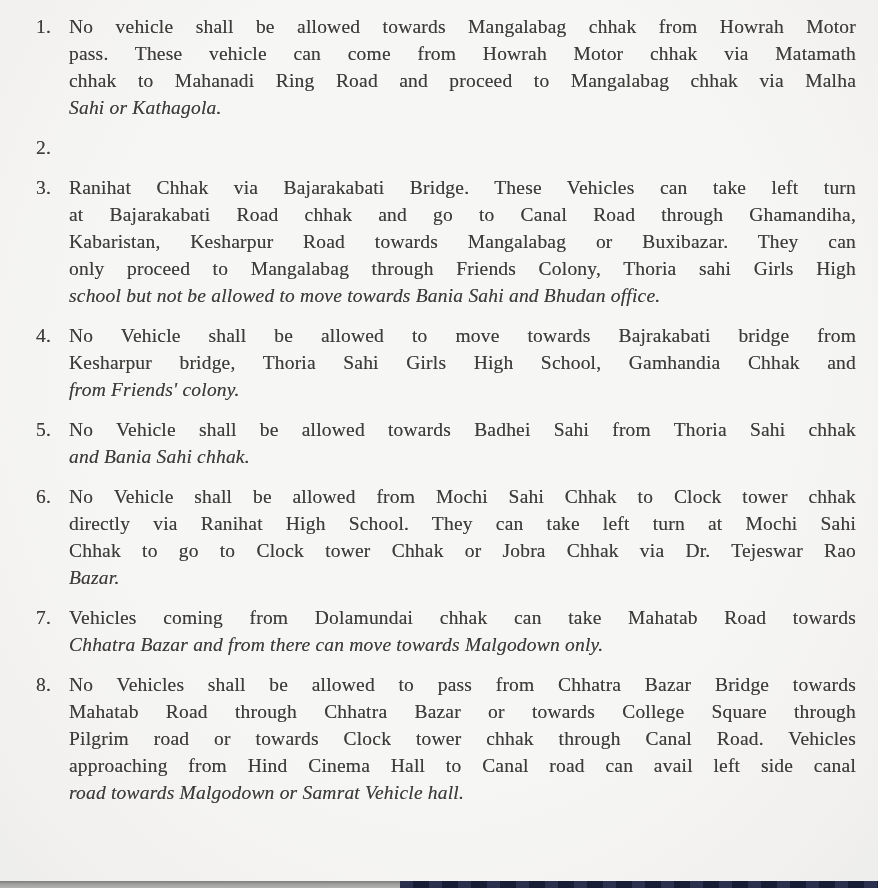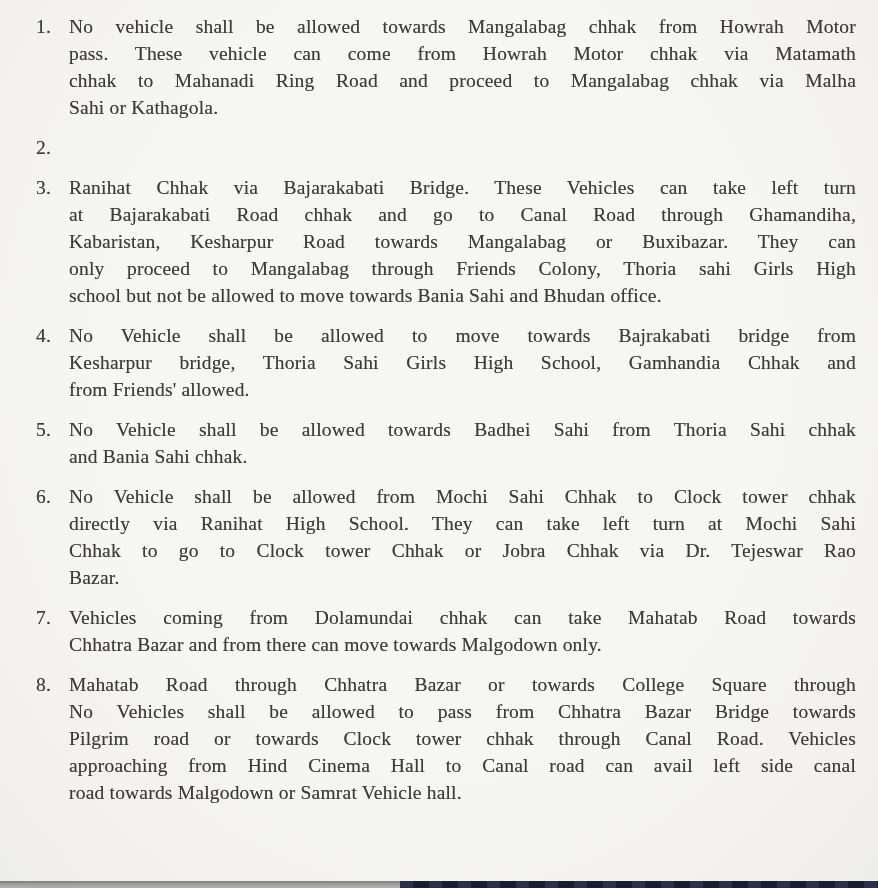--- a/index.html
+++ b/index.html
@@ -45,20 +45,21 @@
   .rule-body {
     flex: 1 1 auto;
     min-width: 0;
   }
   .rule-line {
     text-align: justify;
     text-align-last: justify;
   }
   .rule-line.last {
     text-align-last: left;
+    font-style: italic;
   }
   .bottom-bar {
     position: absolute;
     left: 0;
     bottom: 0;
     width: 878px;
     height: 7px;
     display: flex;
   }
   .bar-gray {
@@ -101,21 +102,21 @@
           <div class="rule-line">Kabaristan, Kesharpur Road towards Mangalabag or Buxibazar. They can</div>
           <div class="rule-line">only proceed to Mangalabag through Friends Colony, Thoria sahi Girls High</div>
           <div class="rule-line last">school but not be allowed to move towards Bania Sahi and Bhudan office.</div>
         </div>
       </li>
       <li class="rule">
         <span class="rule-number">4.</span>
         <div class="rule-body">
           <div class="rule-line">No Vehicle shall be allowed to move towards Bajrakabati bridge from</div>
           <div class="rule-line">Kesharpur bridge, Thoria Sahi Girls High School, Gamhandia Chhak and</div>
-          <div class="rule-line last">from Friends' allowed.</div>
+          <div class="rule-line last">from Friends' colony.</div>
         </div>
       </li>
       <li class="rule">
         <span class="rule-number">5.</span>
         <div class="rule-body">
           <div class="rule-line">No Vehicle shall be allowed towards Badhei Sahi from Thoria Sahi chhak</div>
           <div class="rule-line last">and Bania Sahi chhak.</div>
         </div>
       </li>
       <li class="rule">
@@ -130,22 +131,22 @@
       <li class="rule">
         <span class="rule-number">7.</span>
         <div class="rule-body">
           <div class="rule-line">Vehicles coming from Dolamundai chhak can take Mahatab Road towards</div>
           <div class="rule-line last">Chhatra Bazar and from there can move towards Malgodown only.</div>
         </div>
       </li>
       <li class="rule">
         <span class="rule-number">8.</span>
         <div class="rule-body">
+          <div class="rule-line">No Vehicles shall be allowed to pass from Chhatra Bazar Bridge towards</div>
           <div class="rule-line">Mahatab Road through Chhatra Bazar or towards College Square through</div>
-          <div class="rule-line">No Vehicles shall be allowed to pass from Chhatra Bazar Bridge towards</div>
           <div class="rule-line">Pilgrim road or towards Clock tower chhak through Canal Road. Vehicles</div>
           <div class="rule-line">approaching from Hind Cinema Hall to Canal road can avail left side canal</div>
           <div class="rule-line last">road towards Malgodown or Samrat Vehicle hall.</div>
         </div>
       </li>
     </ol>
   <div class="bottom-bar">
     <div class="bar-gray"></div>
     <div class="bar-navy"></div>
   </div>

